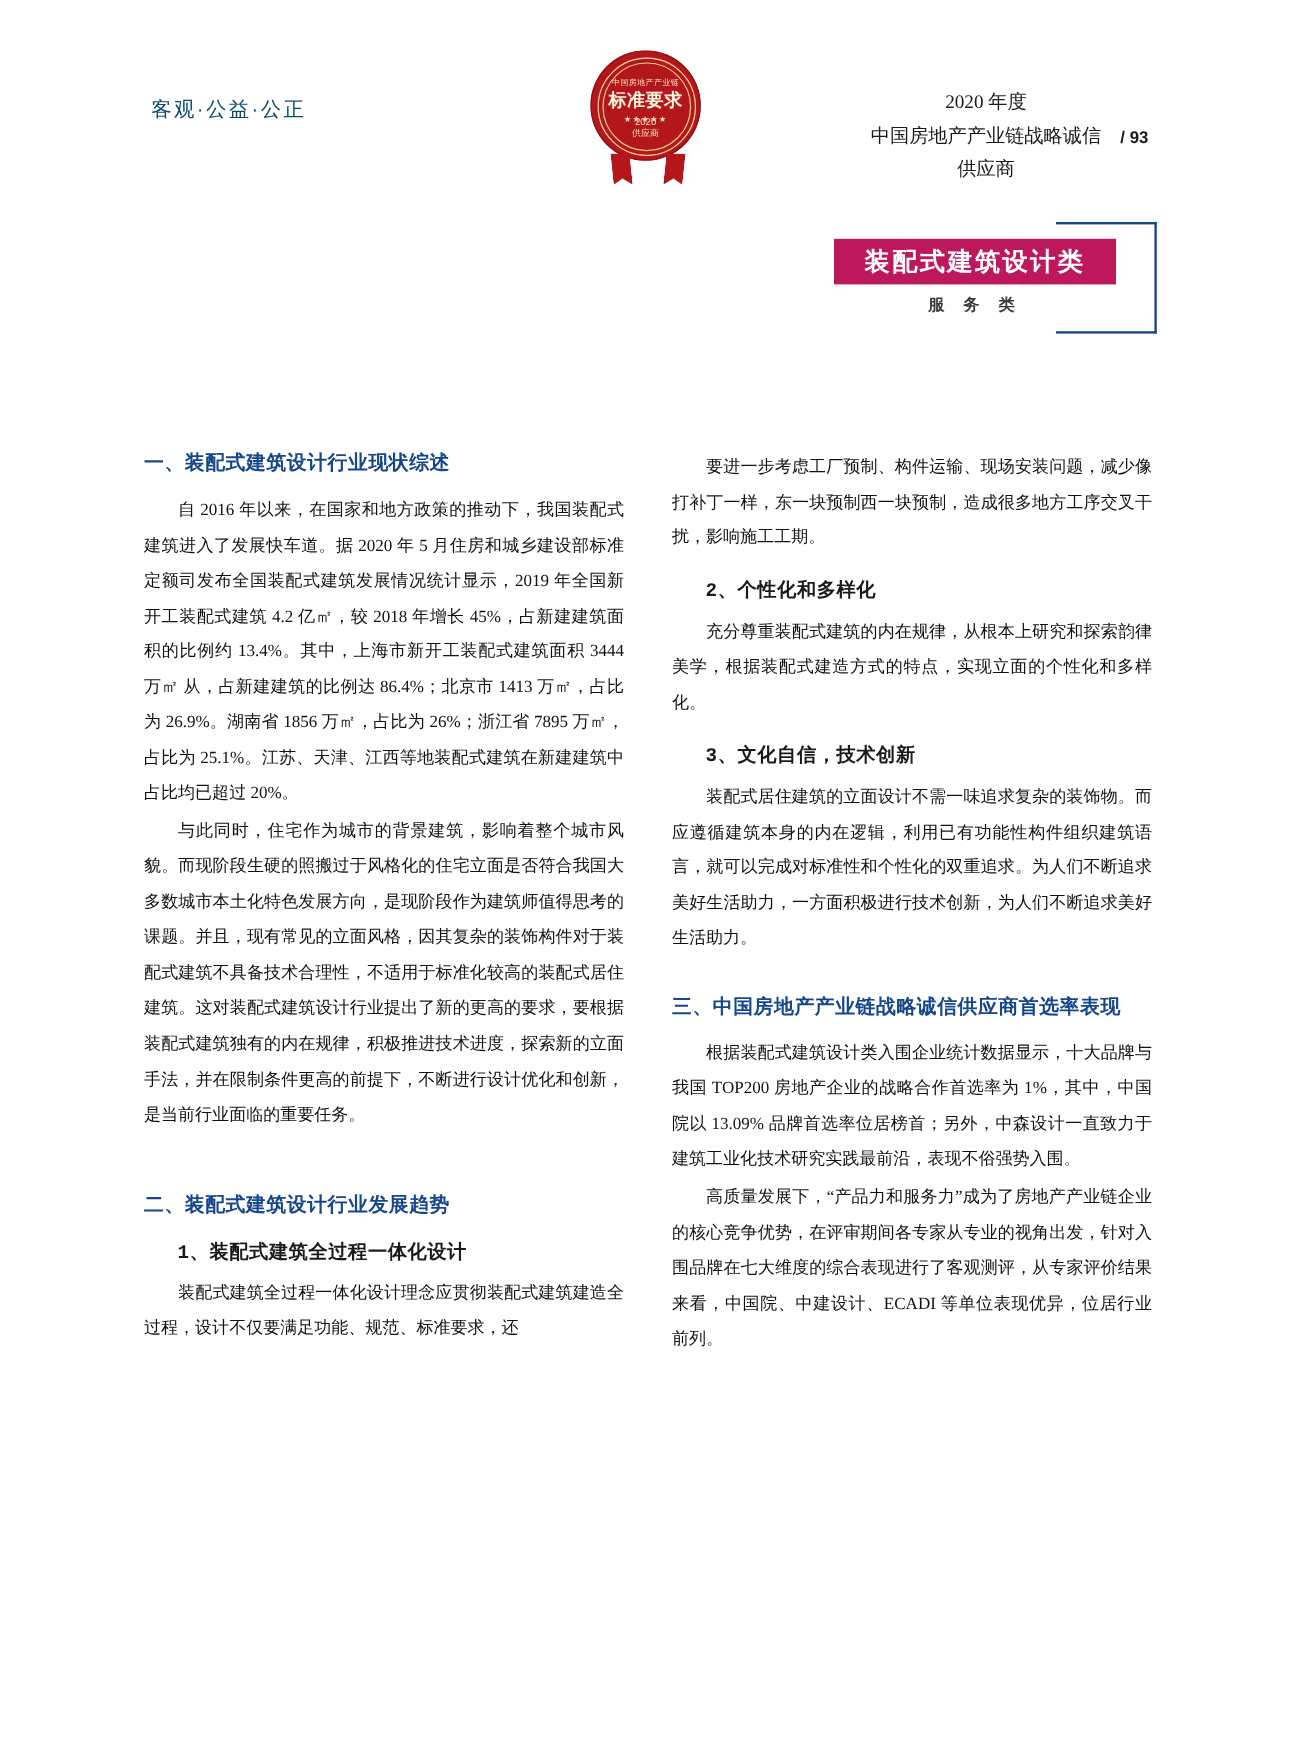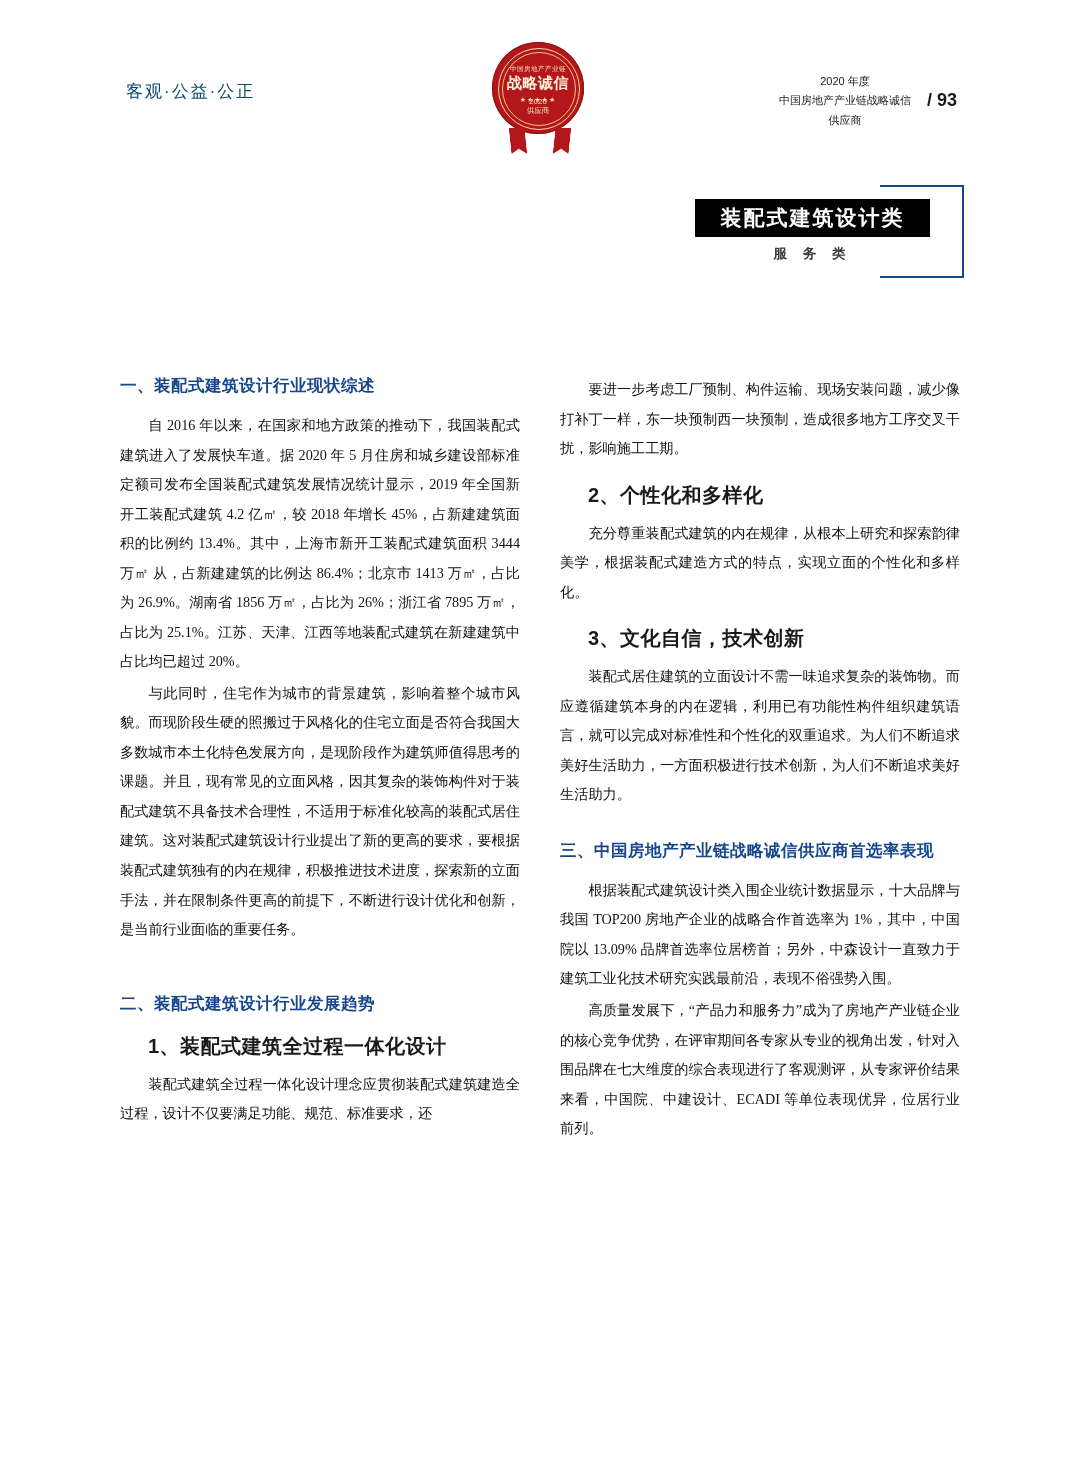--- a/index.html
+++ b/index.html
@@ -123,27 +123,27 @@
   .header-right {
     position: absolute;
     right: 118px;
     top: 12px;
     display: flex;
     align-items: center;
     gap: 16px;
   }
   .header-right-lines {
     text-align: center;
-    font-size: 11px;
+    font-size: 16px;
     line-height: 1.75;
     color: #1a1a1a;
-    font-family: Liberation Sans, sans-serif;
+    font-family: Liberation Serif, serif;
   }
   .page-number {
-    font-size: 18px;
+    font-size: 14px;
     font-weight: bold;
     color: #1a1a1a;
     font-family: "Liberation Sans", sans-serif;
     white-space: nowrap;
   }
 
   
   .category-block {
     position: absolute;
     top: 185px;
@@ -160,21 +160,21 @@
     border: 2px solid #16468c;
     border-left: none;
     box-sizing: border-box;
   }
   .cat-bar {
     position: absolute;
     left: 0;
     top: 14px;
     width: 235px;
     height: 38px;
-    background: #000000;
+    background: #be185d;
     display: flex;
     align-items: center;
     justify-content: center;
   }
   .cat-bar-text {
     color: #fff;
     font-size: 21px;
     font-weight: bold;
     letter-spacing: 2px;
     font-family: "Liberation Sans", sans-serif;
@@ -207,24 +207,24 @@
   h2.section-title {
     margin: 0 0 14px 0;
     font-size: 16.5px;
     font-weight: bold;
     color: #16468c;
     font-family: Liberation Serif, serif;
     letter-spacing: 0.5px;
   }
   h3.sub-title {
     margin: 18px 0 10px 0;
-    font-size: 20px;
+    font-size: 16px;
     font-weight: bold;
     color: #1a1a1a;
-    font-family: Liberation Sans, sans-serif;
+    font-family: Liberation Mono, monospace;
     text-indent: 28px;
     letter-spacing: 0.5px;
   }
   p.para {
     margin: 0 0 2px 0;
     font-size: 14.2px;
     line-height: 2.08;
     text-align: justify;
     text-indent: 2em;
     color: #111;
@@ -240,21 +240,21 @@
 
   <div class="header-left">客观·公益·公正</div>
 
   <div class="header-seal">
     <div class="seal-badge">
       <div class="outer"></div>
       <div class="ring"></div>
       <div class="ring2"></div>
       <div class="seal-year">2020</div>
       <div class="seal-small">中国房地产产业链</div>
-      <div class="seal-main">战略诚信</div>
+      <div class="seal-main">标准要求</div>
       <div class="seal-stars">★★★★★</div>
       <div class="seal-bottom">供应商</div>
     </div>
     <div class="seal-ribbon-l"></div>
     <div class="seal-ribbon-r"></div>
   </div>
 
   <div class="header-right">
     <div class="header-right-lines">
       <div>2020 年度</div>

